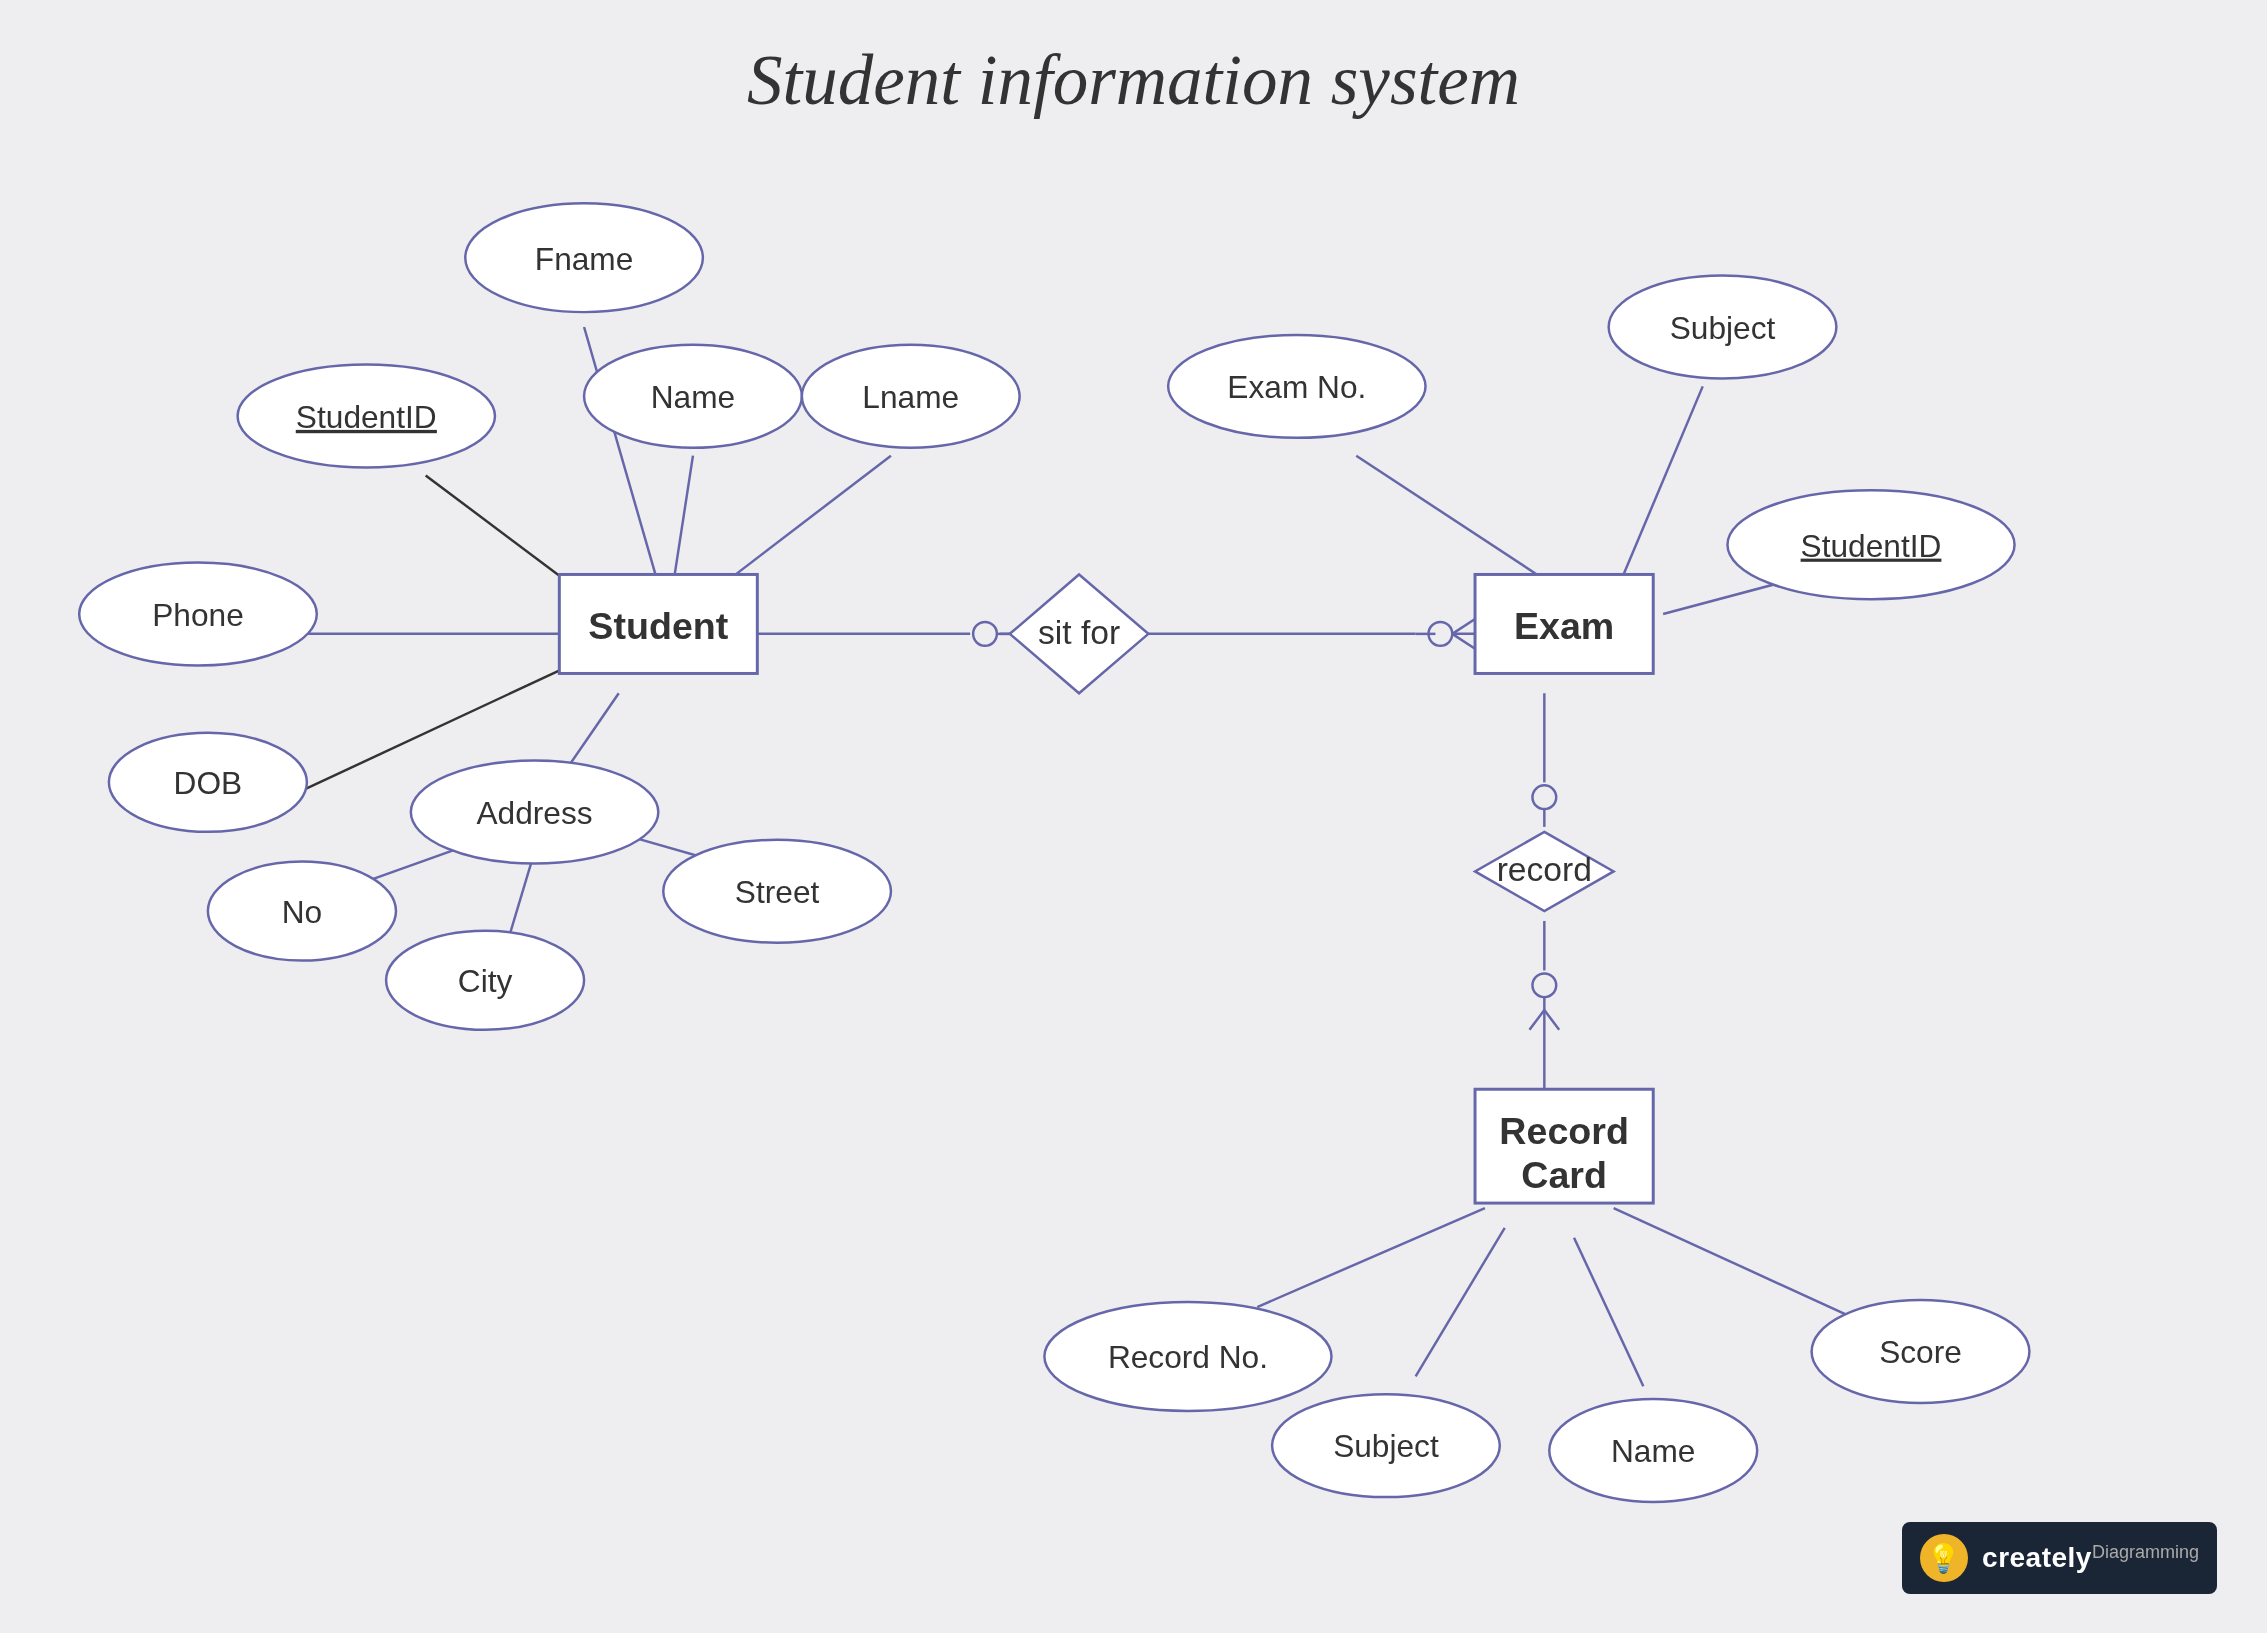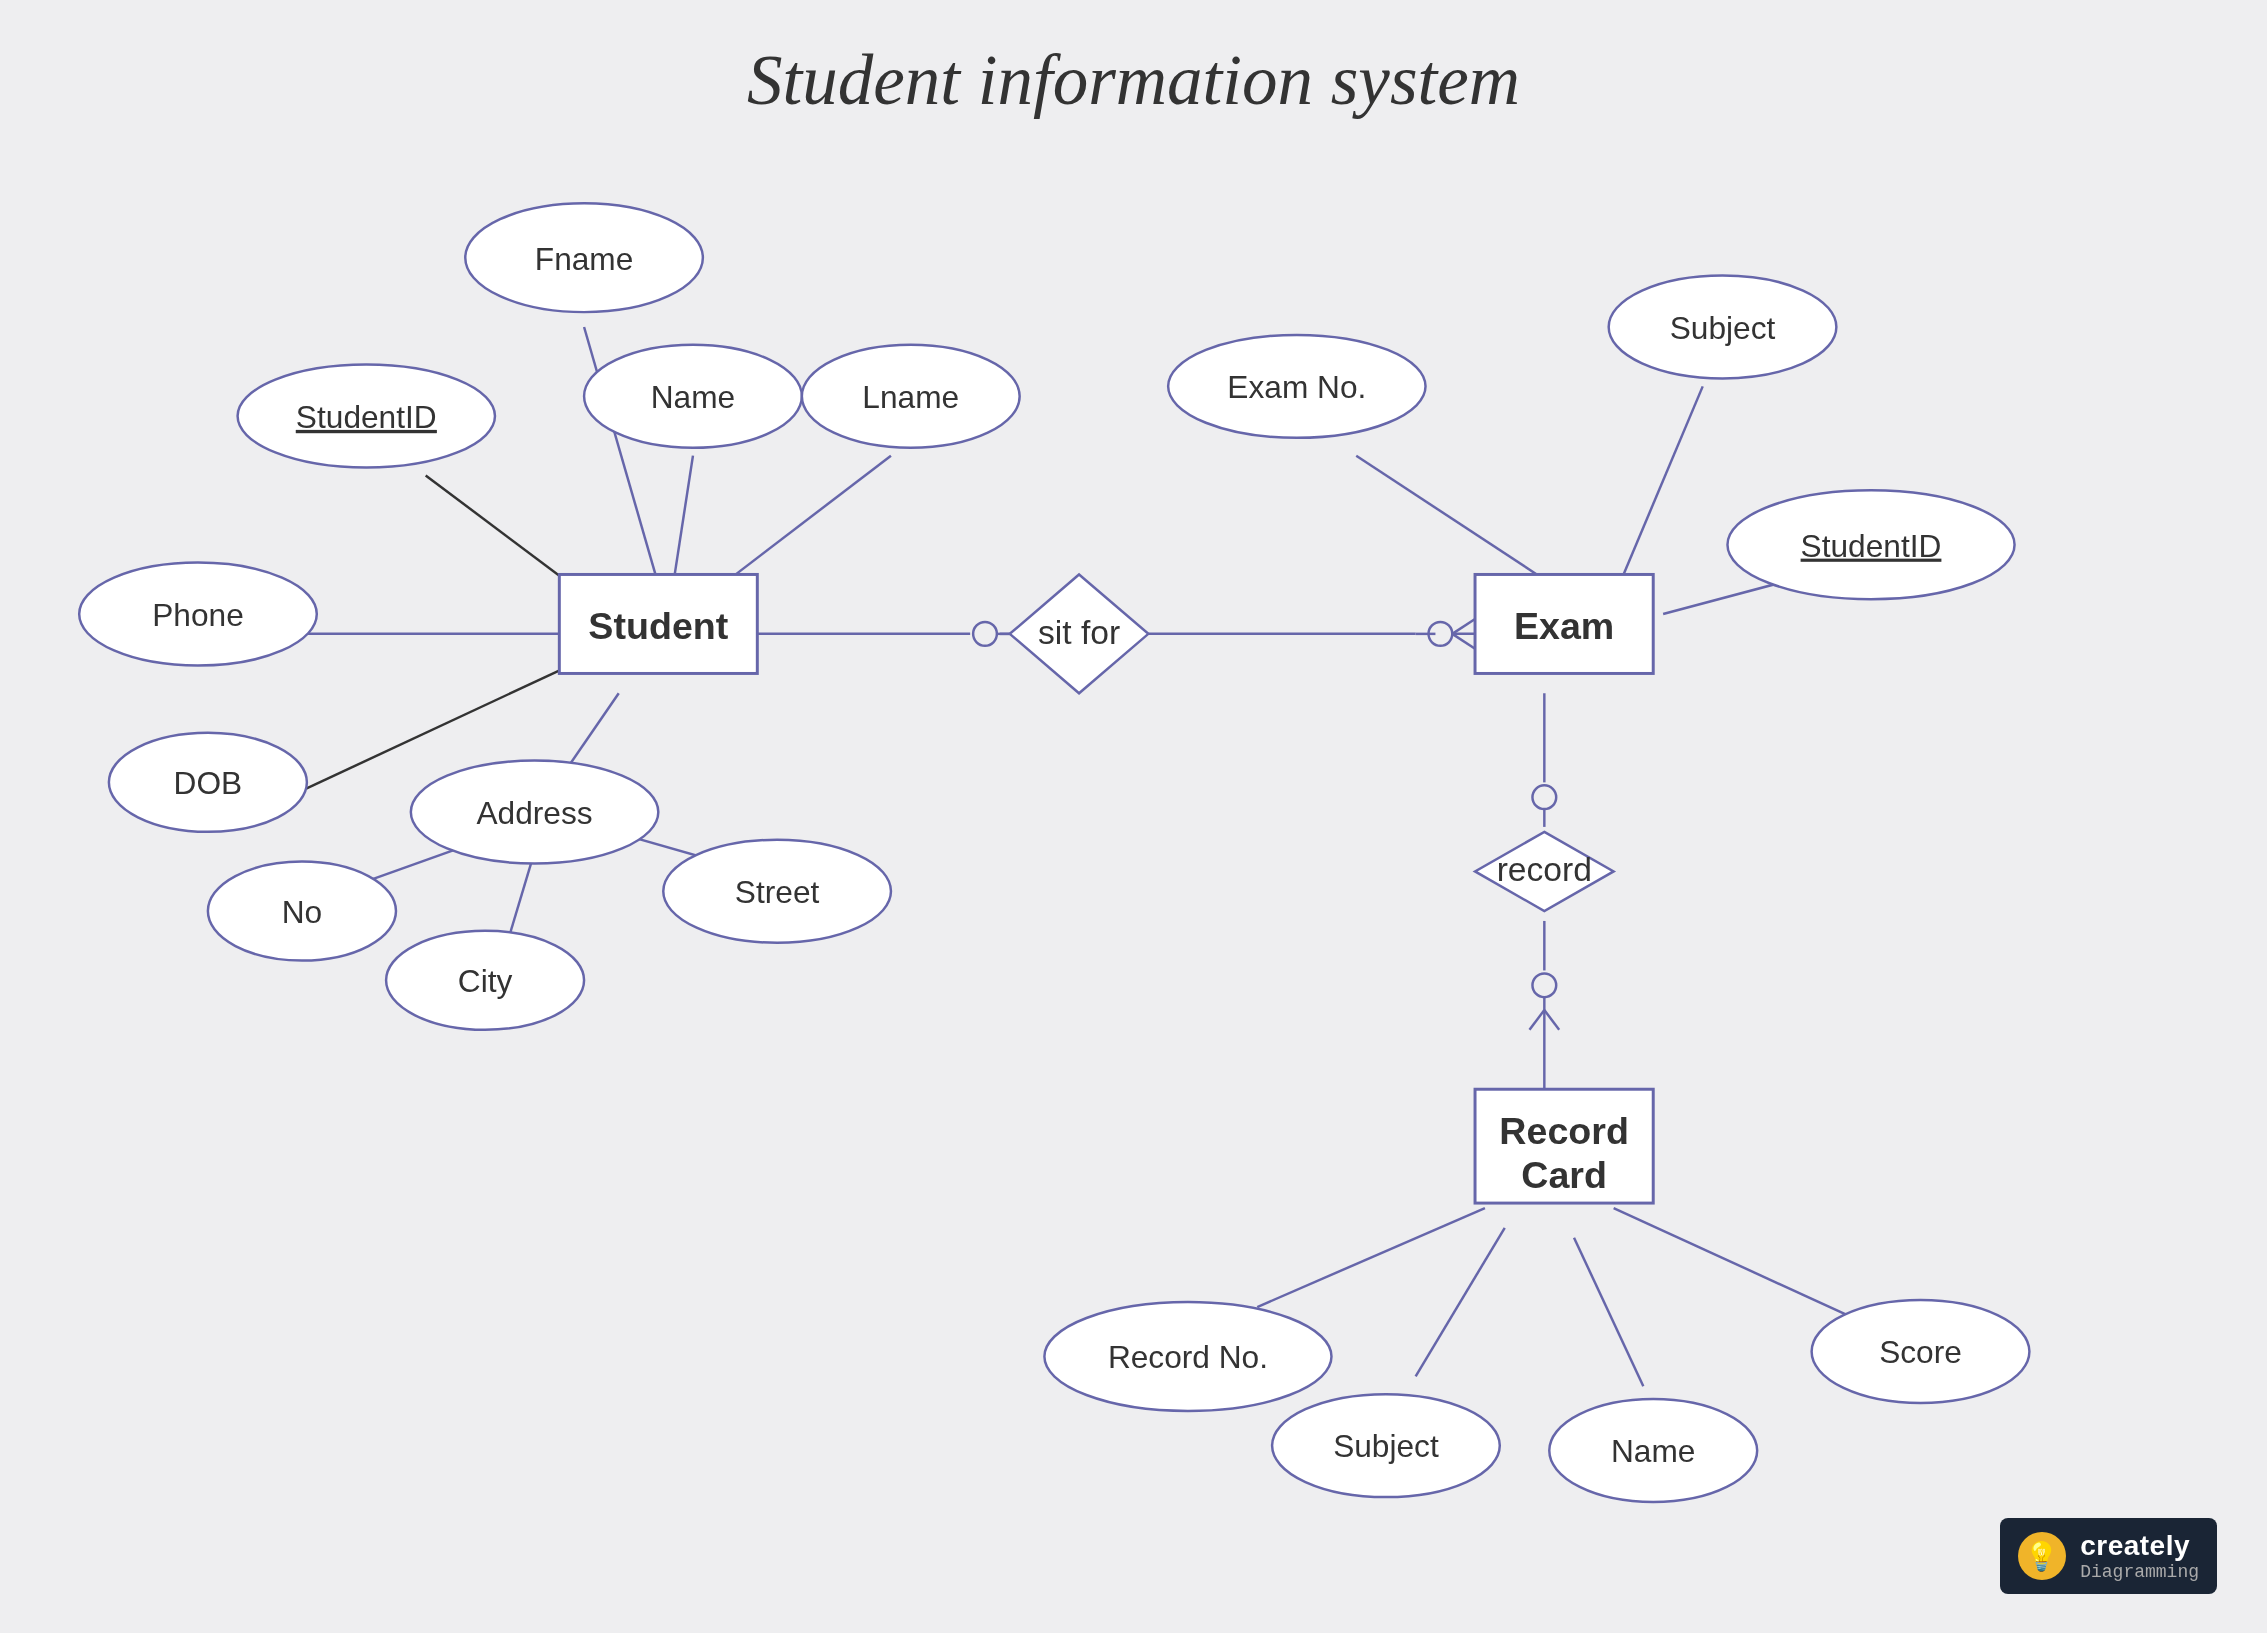--- a/index.html
+++ b/index.html
@@ -238,29 +238,29 @@
     <div style="
       width: 48px;
       height: 48px;
       background: #f0b429;
       border-radius: 50%;
       display: flex;
       align-items: center;
       justify-content: center;
       font-size: 28px;
     ">💡</div>
-    <div style="display: flex; flex-direction: column;">
+    <div style="display: flex; flex-direction: row;">
       <span style="
         color: white;
         font-size: 28px;
         font-weight: 600;
         font-family: Arial, sans-serif;
         letter-spacing: 0.5px;
       ">creately</span>
       <span style="
         color: #aaa;
         font-size: 18px;
-        font-family: Liberation Mono, monospace;
+        font-family: Liberation Sans, sans-serif;
       ">Diagramming</span>
     </div>
   </div>
 </div>
 
 
 </body></html>

